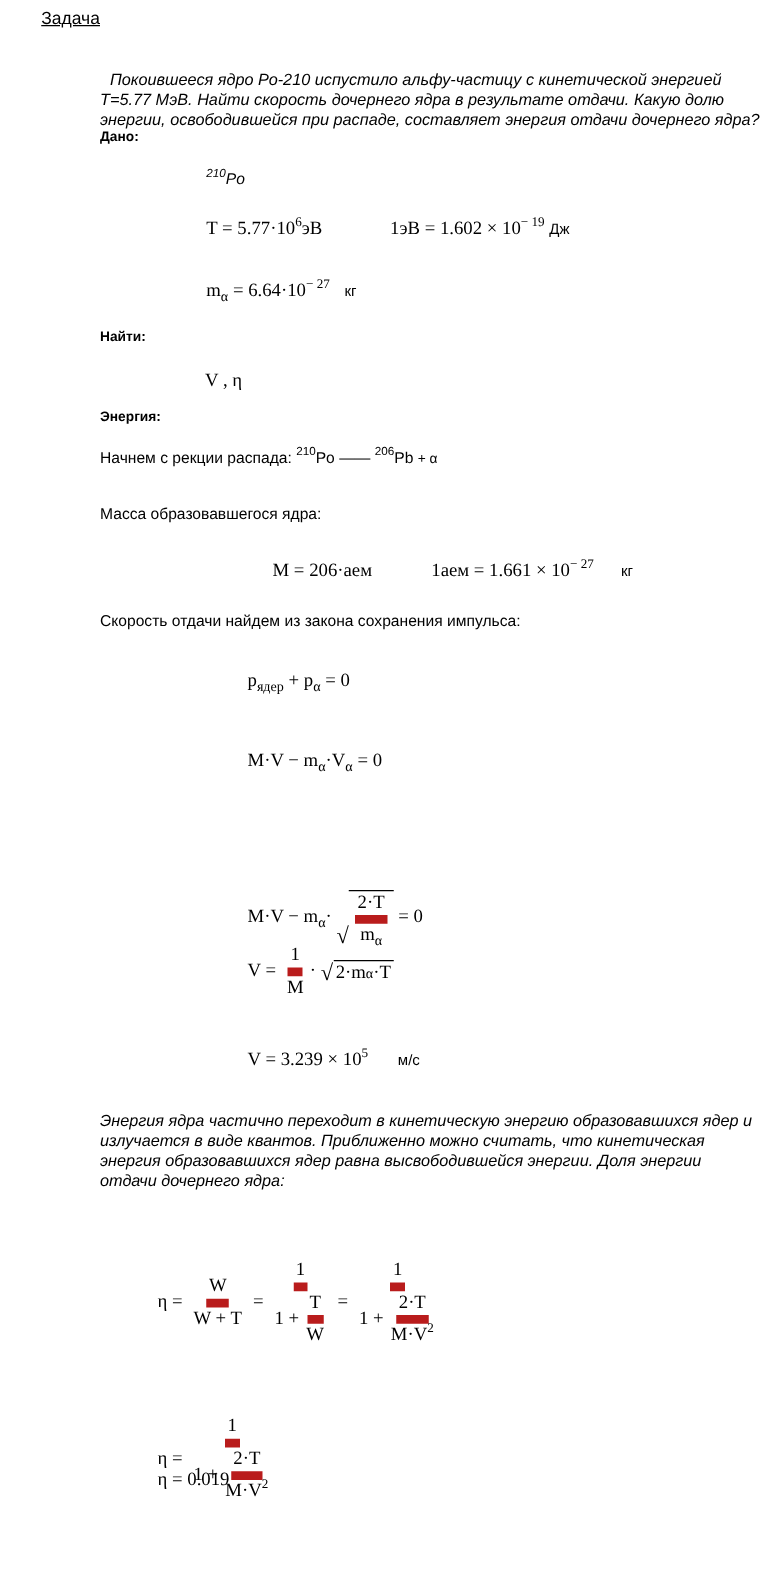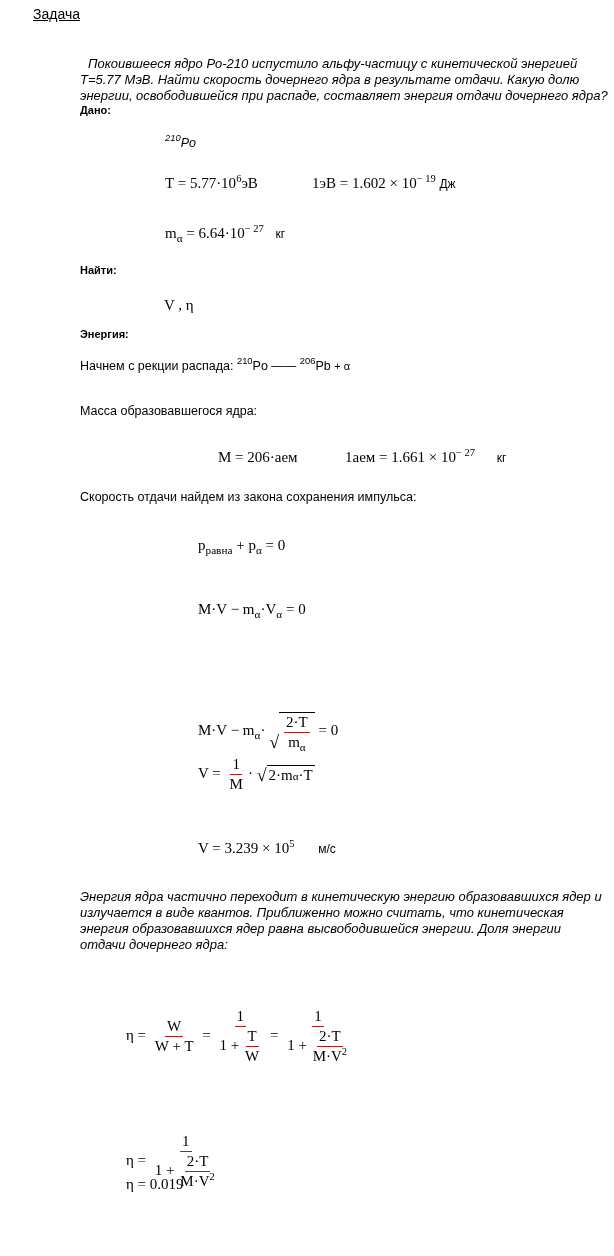--- a/index.html
+++ b/index.html
@@ -8,21 +8,21 @@
   .h1 { font-size: 14px; left: 33px; top: 6px; text-decoration: underline; }
   .para { position: absolute; font-size: 13px; line-height: 16px; white-space: normal; font-style: italic; }
   .label { font-weight: bold; font-size: 11px; text-align: center; }
   .txt { font-size: 12.5px; }
   .m { font-family: "Liberation Serif", serif; font-size: 15px; }
   .unit { font-family: "Liberation Sans", sans-serif; font-size: 12px; }
   sup { font-size: 70%; vertical-align: 0.6em; line-height: 0; }
   sub { font-size: 75%; vertical-align: -0.35em; line-height: 0; }
   .iso sup { font-size: 75%; }
   .frac { display: inline-flex; flex-direction: column; align-items: center; vertical-align: middle; margin: 0 3px; }
-  .frac > .num { padding: 0 2px 1px; border-bottom: 1px solid #b91c1c; }
+  .frac > .num { padding: 0 2px 1px; border-bottom: 7px solid #b91c1c; }
   .frac > .den { padding: 1px 2px 0; }
   .sqrt { display: inline-flex; align-items: stretch; vertical-align: middle; }
   .sqrt .rad { font-size: 1.2em; line-height: 1; align-self: flex-end; }
   .sqrt .body { border-top: 1px solid #000; padding: 1px 2px 0; display: inline-flex; align-items: center; }
 </style>
 </head>
 <body>
 
 <div class="abs h1" data-name="page-title" data-bind="title">Задача</div>
 
@@ -80,21 +80,21 @@
 <div class="abs m" style="left:345px; top:449px;" data-name="amu-conversion">
   <span data-bind="solution.amu.lhs" data-name="amu-lhs">1аем</span>
   <span data-bind="solution.amu.eq" data-name="equals-sign">=</span>
   <span data-bind="solution.amu.mantissa" data-name="amu-mantissa">1.661 × 10</span><sup data-bind="solution.amu.exp" data-name="amu-exponent">− 27</sup>
   <span class="unit" style="margin-left:18px;" data-bind="solution.amu.unit" data-name="amu-unit">кг</span>
 </div>
 
 <div class="abs txt" style="left:80px; top:490px;" data-name="momentum-text" data-bind="solution.momentum_text">Скорость отдачи найдем из закона сохранения импульса:</div>
 
 <div class="abs m" style="left:198px; top:537px;" data-name="momentum-equation">
-  <span data-bind="solution.eq1.p" data-name="p-symbol">p</span><sub data-bind="solution.eq1.p_sub" data-name="nucleus-subscript">равна</sub>
+  <span data-bind="solution.eq1.p" data-name="p-symbol">p</span><sub data-bind="solution.eq1.p_sub" data-name="nucleus-subscript">ядер</sub>
   <span data-bind="solution.eq1.plus" data-name="plus-sign">+</span>
   <span data-bind="solution.eq1.p2" data-name="p-alpha-symbol">p</span><sub data-bind="solution.eq1.p2_sub" data-name="alpha-subscript">α</sub>
   <span data-bind="solution.eq1.rhs" data-name="equation-rhs">= 0</span>
 </div>
 
 <div class="abs m" style="left:198px; top:601px;" data-name="momentum-equation-expanded">
   <span data-bind="solution.eq2.a" data-name="eq2-left">M·V − m</span><sub data-bind="solution.eq2.a_sub" data-name="alpha-subscript">α</sub><span data-bind="solution.eq2.b" data-name="eq2-velocity">·V</span><sub data-bind="solution.eq2.b_sub" data-name="alpha-subscript">α</sub>
   <span data-bind="solution.eq2.rhs" data-name="equation-rhs">= 0</span>
 </div>
 

